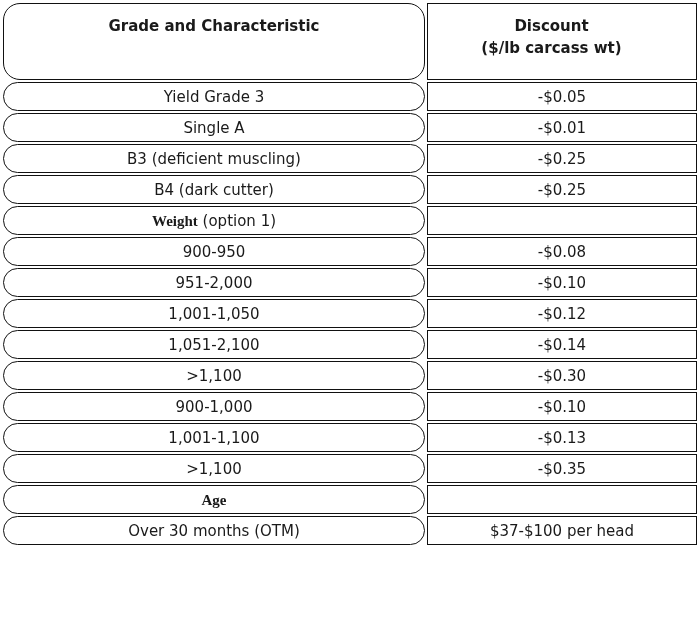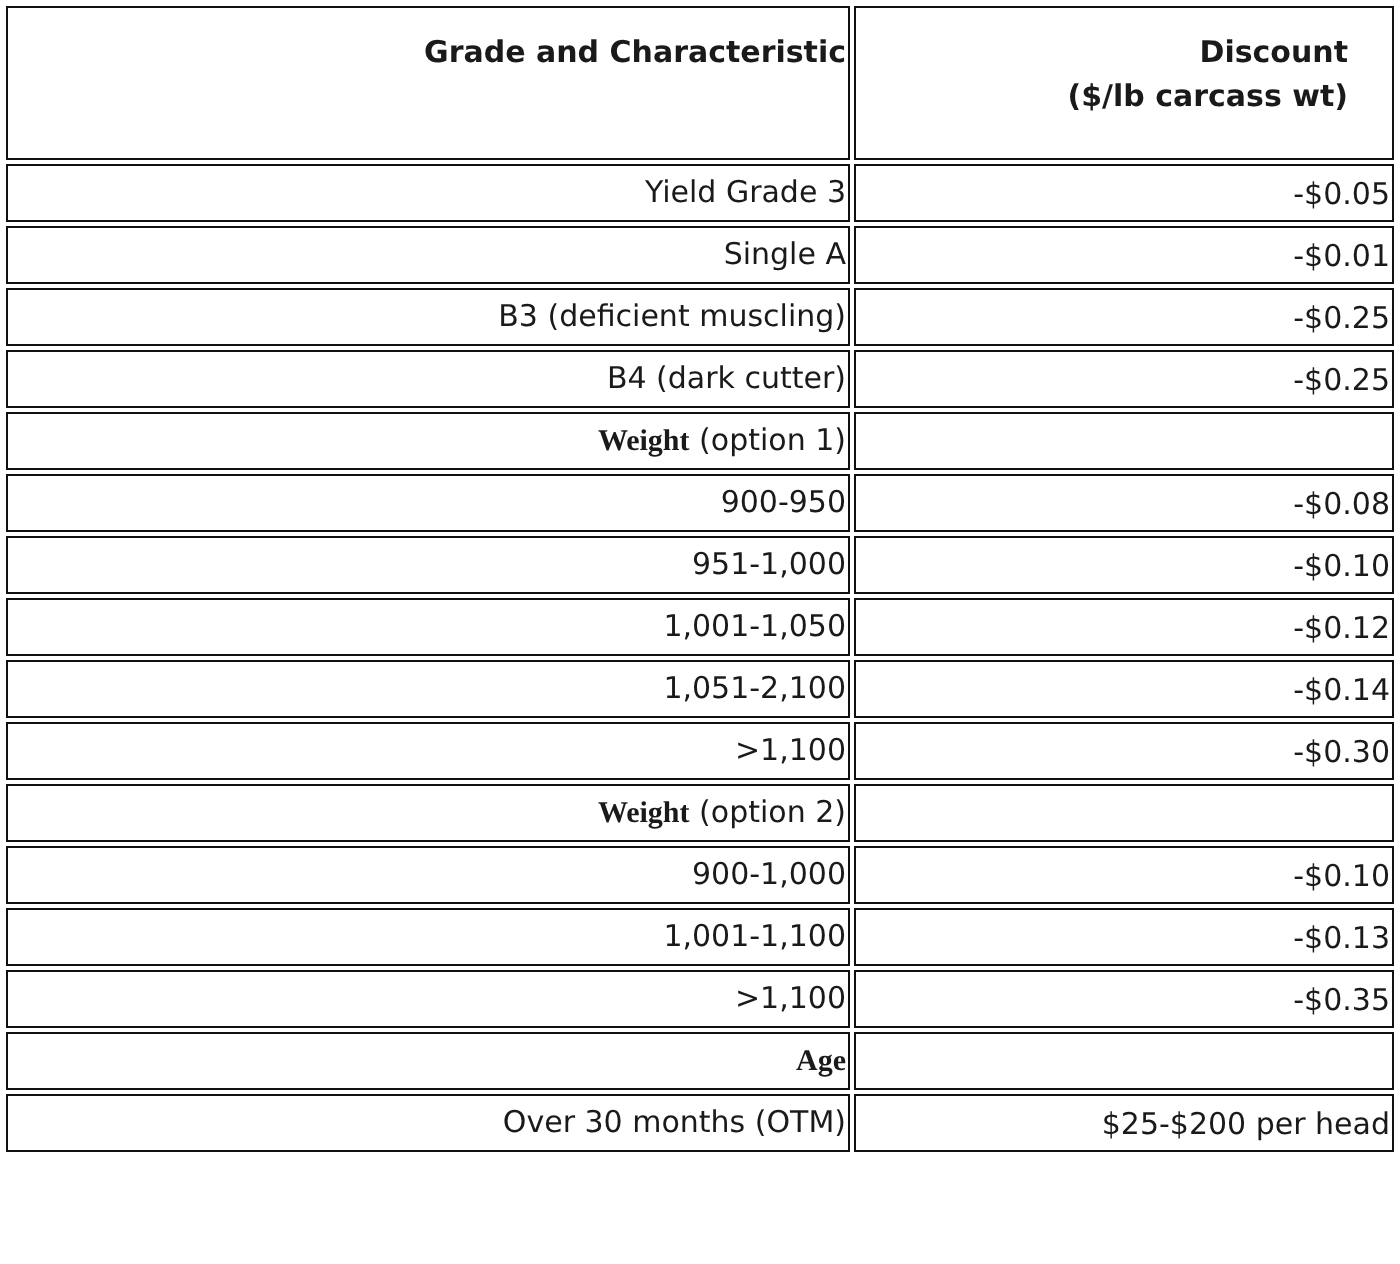--- a/index.html
+++ b/index.html
@@ -28,24 +28,25 @@
       padding: 0 1px 0 1px;
       font-size: 15px;
       line-height: 18px;
       vertical-align: middle;
       height: 27px;
       white-space: nowrap;
       font-weight: normal;
     }
     table.discounts td.col-left, table.discounts th.col-left {
       width: 418px;
-      text-align: right;
+      text-align: center;
+      border-radius: 17px;
     }
     table.discounts td.col-right, table.discounts th.col-right {
-      text-align: right;
+      text-align: center;
     }
     table.discounts thead th {
       height: 64px;
       font-weight: bold;
       vertical-align: top;
       line-height: 22px;
       padding-top: 11px;
     }
     table.discounts thead th.col-right {
       padding-right: 22px;
@@ -90,53 +91,49 @@
     </tr>
     <tr>
       <td class="col-left"><span class="bold">Weight</span><span> (option 1)</span></td>
       <td class="col-right"><span></span></td>
     </tr>
     <tr>
       <td class="col-left"><span class="bold"></span><span>900-950</span></td>
       <td class="col-right"><span>-$0.08</span></td>
     </tr>
     <tr>
-      <td class="col-left"><span class="bold"></span><span>951-1,000</span></td>
+      <td class="col-left"><span class="bold"></span><span>951-2,000</span></td>
       <td class="col-right"><span>-$0.10</span></td>
     </tr>
     <tr>
       <td class="col-left"><span class="bold"></span><span>1,001-1,050</span></td>
       <td class="col-right"><span>-$0.12</span></td>
     </tr>
     <tr>
       <td class="col-left"><span class="bold"></span><span>1,051-2,100</span></td>
       <td class="col-right"><span>-$0.14</span></td>
     </tr>
     <tr>
       <td class="col-left"><span class="bold"></span><span>&gt;1,100</span></td>
       <td class="col-right"><span>-$0.30</span></td>
-    </tr>
-    <tr>
-      <td class="col-left"><span class="bold">Weight</span><span> (option 2)</span></td>
-      <td class="col-right"><span></span></td>
     </tr>
     <tr>
       <td class="col-left"><span class="bold"></span><span>900-1,000</span></td>
       <td class="col-right"><span>-$0.10</span></td>
     </tr>
     <tr>
       <td class="col-left"><span class="bold"></span><span>1,001-1,100</span></td>
       <td class="col-right"><span>-$0.13</span></td>
     </tr>
     <tr>
       <td class="col-left"><span class="bold"></span><span>&gt;1,100</span></td>
       <td class="col-right"><span>-$0.35</span></td>
     </tr>
     <tr>
       <td class="col-left"><span class="bold">Age</span><span></span></td>
       <td class="col-right"><span></span></td>
     </tr>
     <tr>
       <td class="col-left"><span class="bold"></span><span>Over 30 months (OTM)</span></td>
-      <td class="col-right"><span>$25-$200 per head</span></td>
+      <td class="col-right"><span>$37-$100 per head</span></td>
     </tr>
   </tbody>
 </table>
 
 </body></html>

